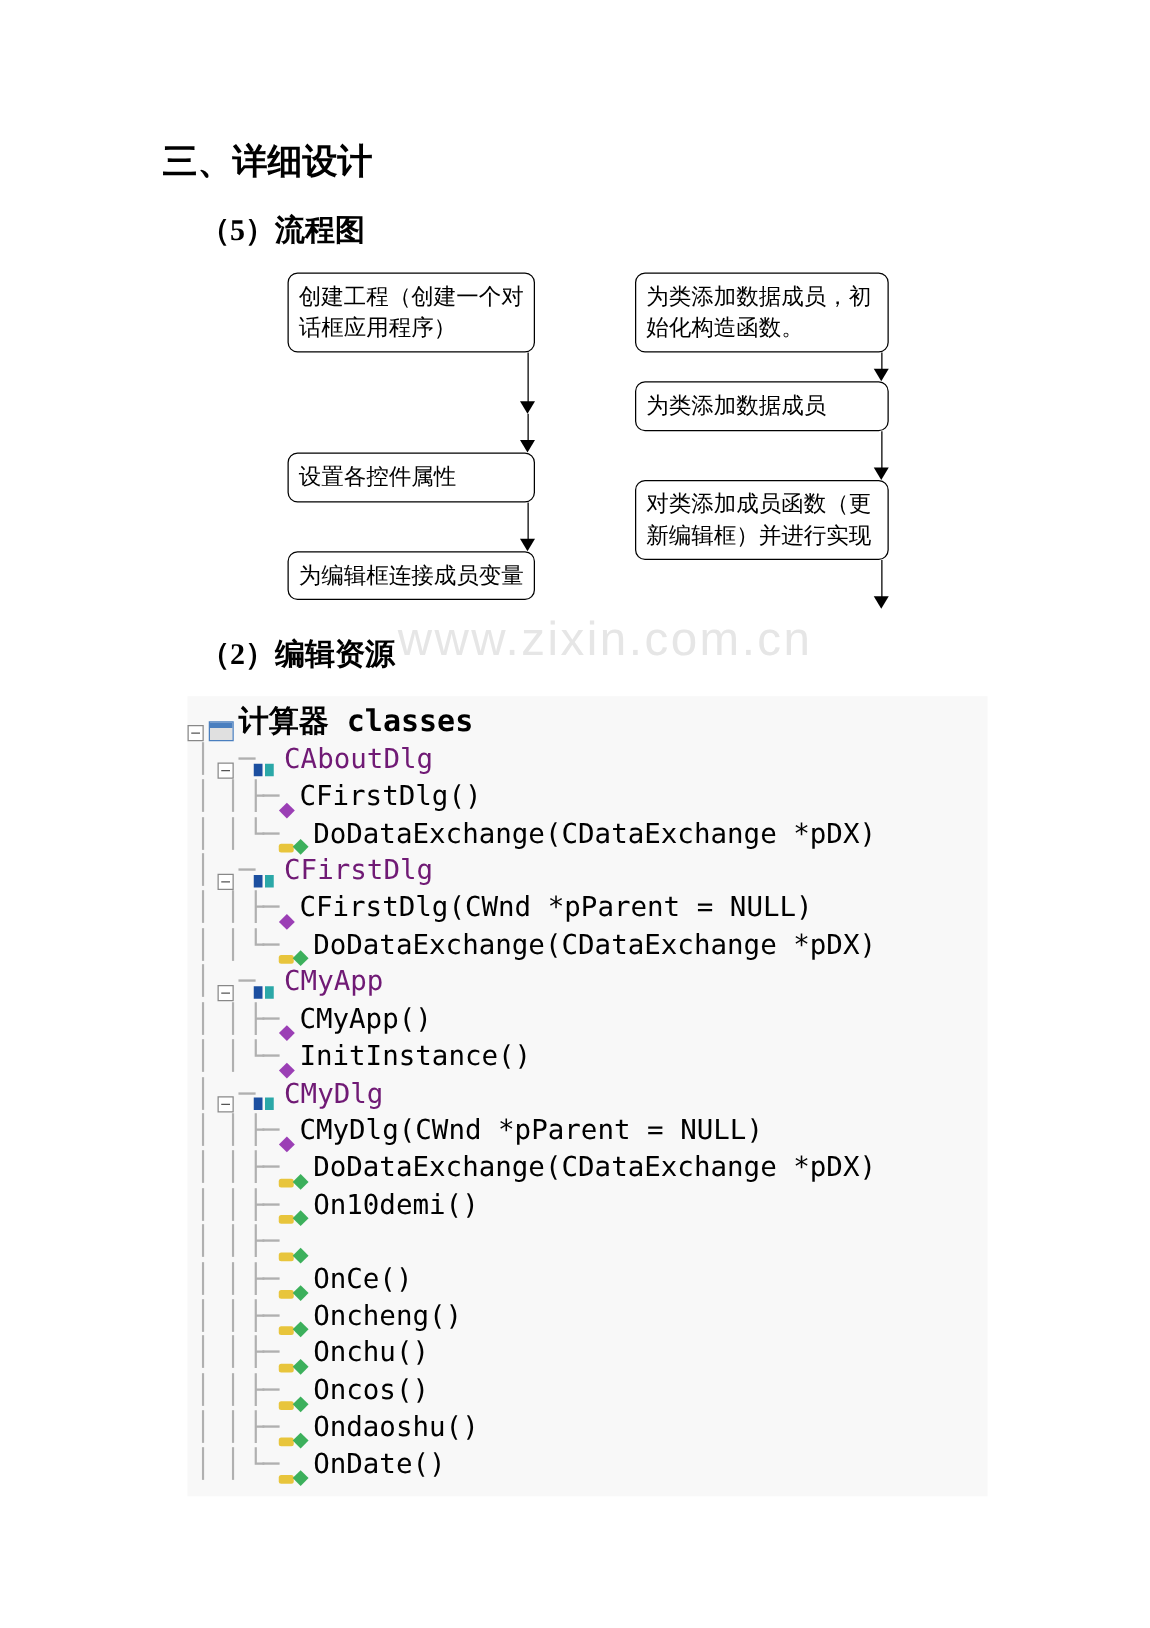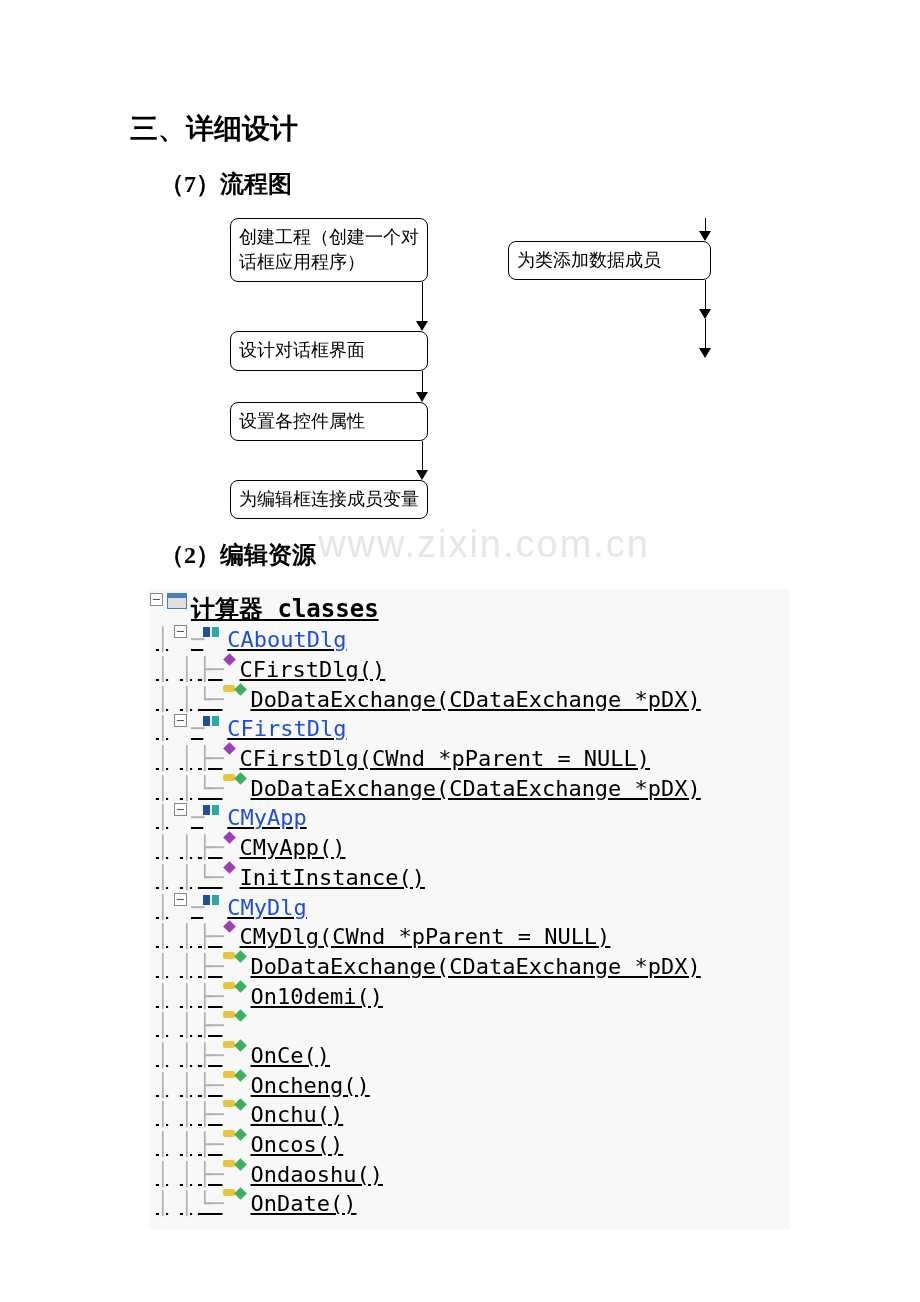--- a/index.html
+++ b/index.html
@@ -78,23 +78,22 @@
     margin: 8px 0 0 20px;
     background: #f8f8f8;
     padding: 4px 0 10px 0;
     font-family: "SimSun", "Consolas", monospace;
     font-size: 22px;
     line-height: 1.35;
     width: 640px;
   }
   .tree-row {
     display: flex;
-    align-items: flex-start;
+    align-items: flex-end;
     white-space: nowrap;
-    text-decoration: underline;
   }
   .conn {
     color: #b0b0b0;
     font-family: monospace;
     letter-spacing: -1px;
   }
   .toggle {
     display: inline-block;
     width: 11px;
     height: 11px;
@@ -163,59 +162,60 @@
     height: 7px;
     background: #e8c53c;
     border-radius: 2px;
     margin-right: -1px;
     vertical-align: middle;
   }
   .root-label {
     font-weight: bold;
     font-size: 24px;
   }
-  .cls-label { color: #1d4ed8; }
+  .cls-label { color: #701a75; }
   .fn-label { color: #000; font-family: "Consolas","SimSun",monospace; }
 </style>
 </head>
 <body>
 
 <div class="page">
   <div class="heading1">三、详细设计</div>
-  <div class="heading2">（7）流程图</div>
+  <div class="heading2">（5）流程图</div>
 
   <div class="flowchart">
     <div class="col">
       <div class="box w1">创建工程（创建一个对话框应用程序）</div>
       <div class="arrow-wrap">
           <div class="arrow-line" style="height:40px"></div>
           <div class="arrow-head"></div>
         </div>
-      <div class="box w1">设计对话框界面</div>
       <div class="arrow-wrap">
           <div class="arrow-line" style="height:22px"></div>
           <div class="arrow-head"></div>
         </div>
       <div class="box w1">设置各控件属性</div>
       <div class="arrow-wrap">
           <div class="arrow-line" style="height:30px"></div>
           <div class="arrow-head"></div>
         </div>
       <div class="box w1">为编辑框连接成员变量</div>
     </div>
     <div class="col">
+      <div class="box w2">为类添加数据成员，初始化构造函数。</div>
       <div class="arrow-wrap">
           <div class="arrow-line" style="height:14px"></div>
           <div class="arrow-head"></div>
         </div>
       <div class="box w2">为类添加数据成员</div>
       <div class="arrow-wrap">
           <div class="arrow-line" style="height:30px"></div>
           <div class="arrow-head"></div>
         </div>
+      <div class="box w2">对类添加成员函数（更新编辑框）并进行实现</div>
       <div class="arrow-wrap">
           <div class="arrow-line" style="height:30px"></div>
           <div class="arrow-head"></div>
         </div>
     </div>
   </div>
 
   <div style="position:relative;">
     <div class="heading2" style="position:relative;z-index:2">（2）编辑资源</div>
     <div class="watermark" style="position:absolute;top:-6px;right:60px;z-index:1">www.zixin.com.cn</div>

